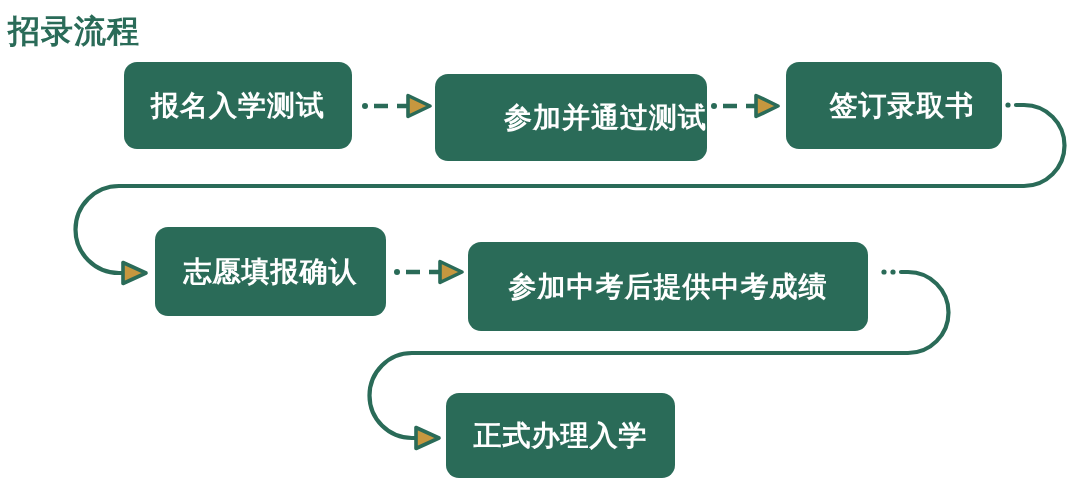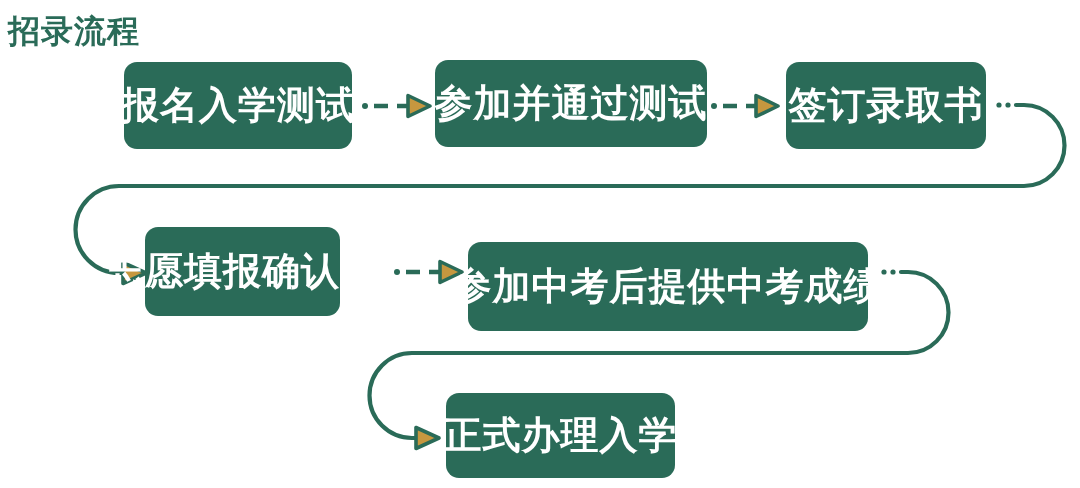--- a/index.html
+++ b/index.html
@@ -35,33 +35,33 @@
     left:0;top:0;
     width:1080px;
     height:488px;
     z-index:1;
   }
   .flow-step{
     position:absolute;
     background:var(--green);
     border-radius:13px;
     color:var(--box-text);
-    font-size:38px;
+    font-size:28px;
     font-weight:bold;
     display:flex;
     align-items:center;
     justify-content:center;
     letter-spacing:1px;
     z-index:2;
     white-space:nowrap;
   }
   .step-1{left:124px;top:62px;width:228px;height:87px;}
-  .step-2{left:435px;top:60px;width:272px;height:87px;}
-  .step-3{left:786px;top:62px;width:200px;height:87px;}
-  .step-4{left:145px;top:227px;width:195px;height:89px;justify-content:flex-end;}
+  .step-2{left:435px;top:74px;width:272px;height:87px;justify-content:flex-end;}
+  .step-3{left:786px;top:62px;width:200px;height:87px;padding-left:16px;}
+  .step-4{left:155px;top:227px;width:231px;height:89px;}
   .step-5{left:468px;top:227px;width:400px;height:89px;margin-top:15px;}
   .step-6{left:446px;top:393px;width:229px;height:85px;}
   .conn-stroke{
     fill:none;
     stroke:var(--green);
     stroke-width:4.2;
     stroke-linecap:round;
   }
   .conn-dash{
     fill:none;

